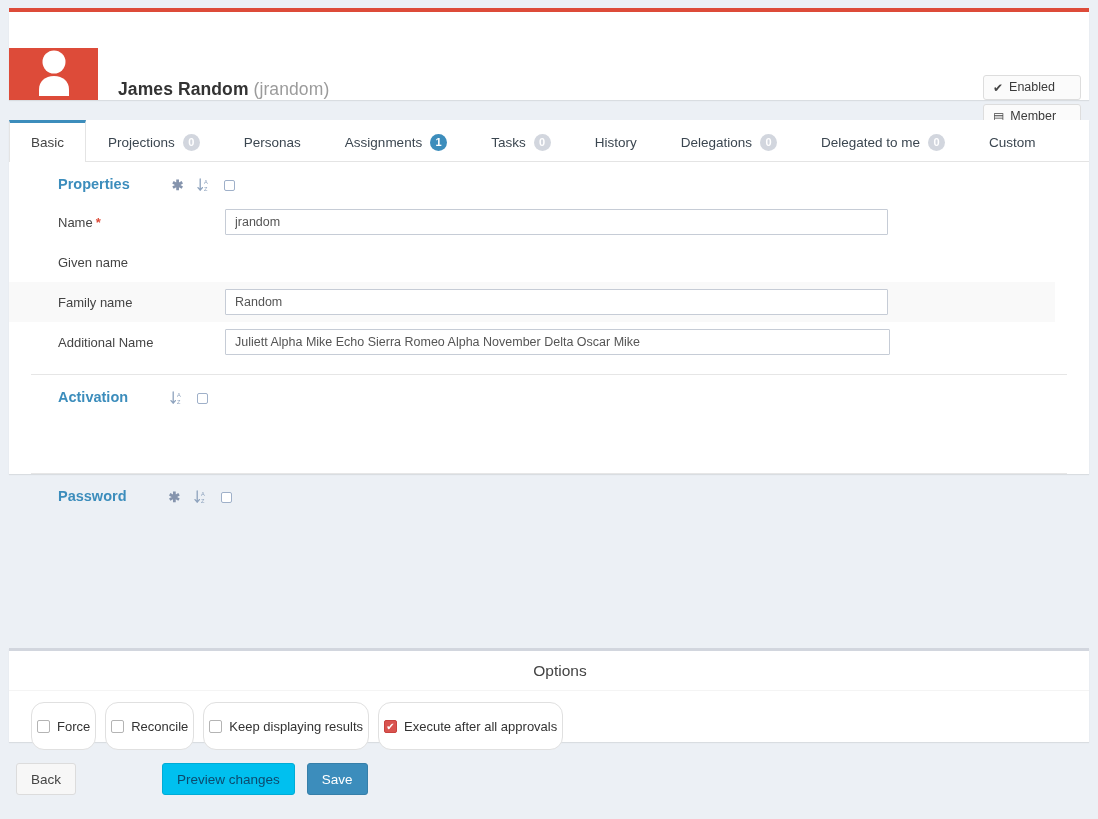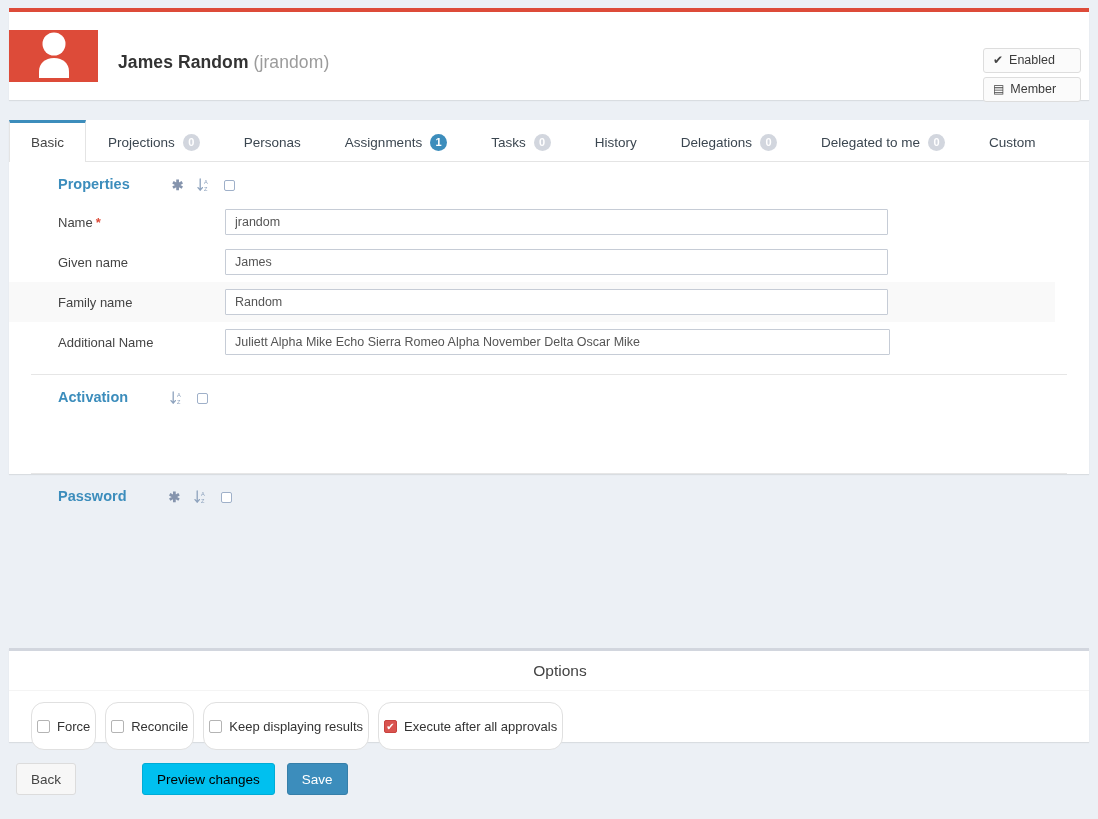--- a/index.html
+++ b/index.html
@@ -21,21 +21,21 @@
     background: #dd4b39;
   }
 
   
   .header-card {
     position: absolute;
     left: 9px; top: 12px;
     width: 1080px; height: 88px;
     background: #ffffff;
     display: flex;
-    align-items: center;
+    align-items: flex-end;
     box-shadow: 0 1px 1px rgba(0,0,0,.08);
   }
   .avatar-box {
     width: 89px;
     background: #dd4b39;
     display: flex;
     align-items: center;
     justify-content: center;
     flex: none;
   }
@@ -290,23 +290,23 @@
     font-family: "Liberation Sans", sans-serif;
   }
   .btn-back {
     background: #f7f7f7;
     border: 1px solid #dcdcdc;
     color: #444;
     margin-left: 7px;
   }
   .btn-preview {
     background: #00c0ef;
-    color: #000000;
+    color: #0c4a6e;
     border-color: #00acd6;
-    margin-left: 60px;
+    margin-left: 80px;
   }
   .btn-save {
     background: #3c8dbc;
     color: #fff;
     border-color: #367fa9;
     margin-left: 6px;
   }
 </style>
 </head>
 <body>
@@ -393,21 +393,20 @@
       </span>
     </div>
 
     <div class="rows">
       <div class="frow">
         <div class="flabel"><span>Name</span><span class="req">*</span></div>
         <input class="finput" type="text" value="jrandom" style="">
       </div>
       <div class="frow">
         <div class="flabel">Given name</div>
-        <input class="finput" type="text" value="James" style="">
       </div>
       <div class="frow striped">
         <div class="flabel">Family name</div>
         <input class="finput" type="text" value="Random" style="">
       </div>
       <div class="frow wide">
         <div class="flabel">Additional Name</div>
         <input class="finput" type="text" value="Juliett Alpha Mike Echo Sierra Romeo Alpha November Delta Oscar Mike" style="">
       </div>
     </div>

